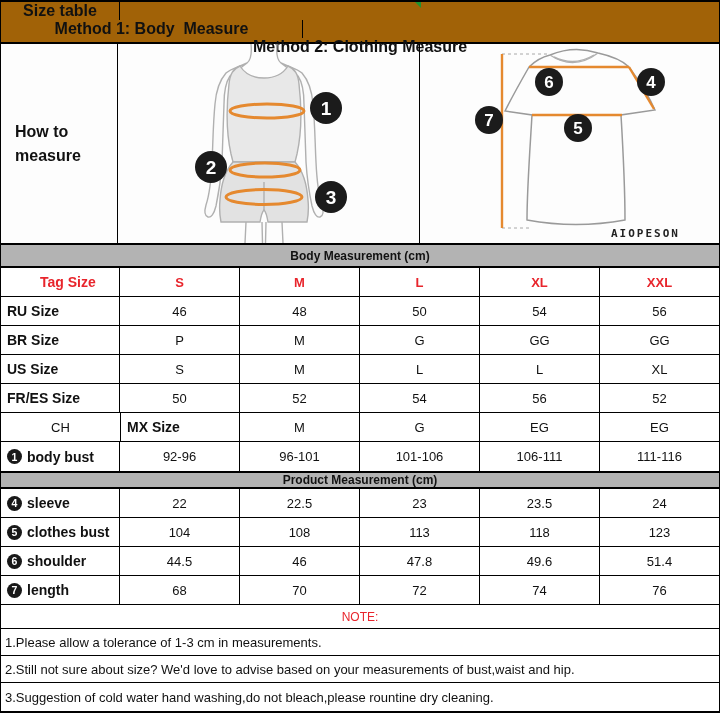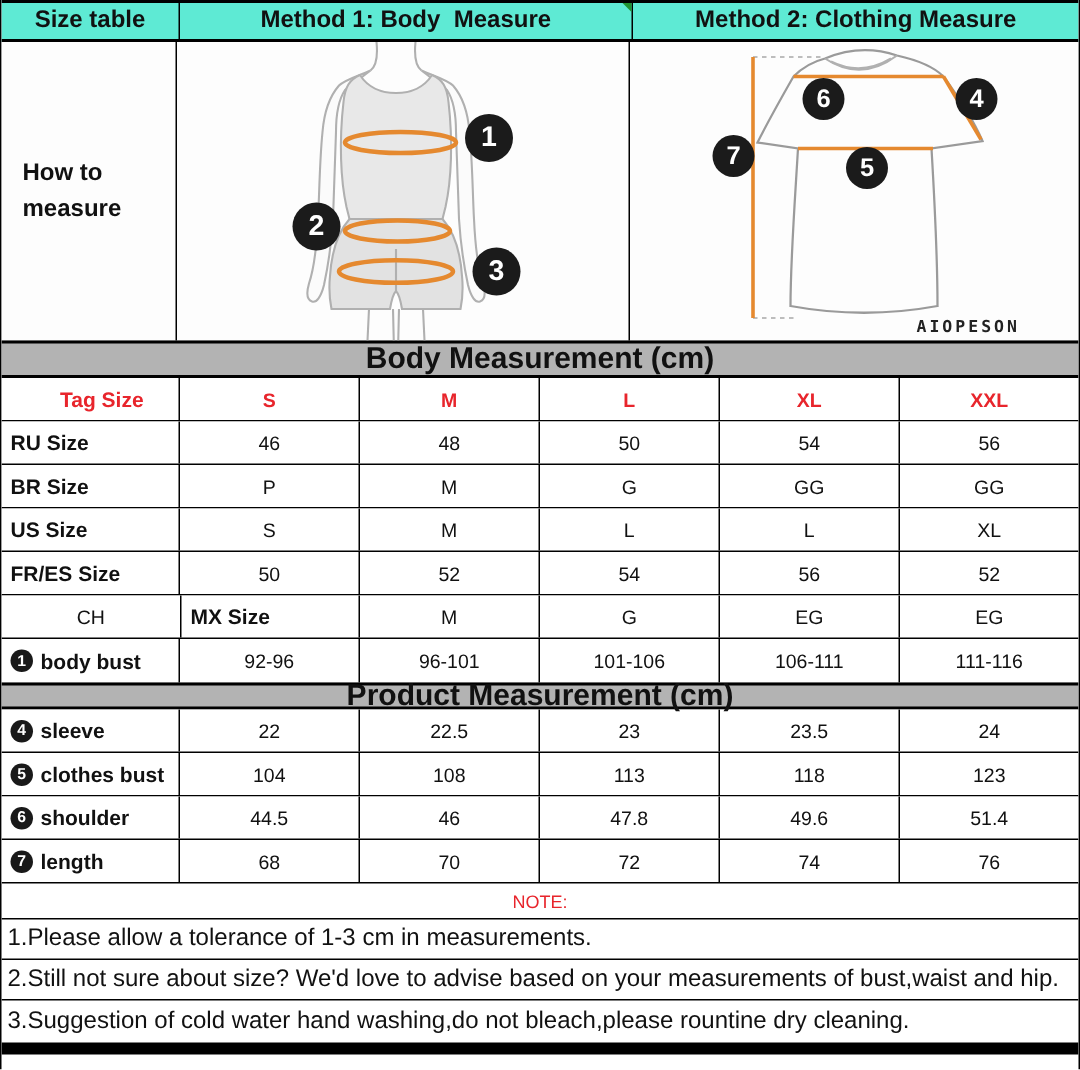--- a/index.html
+++ b/index.html
@@ -2,43 +2,43 @@
 <html><head>
 <meta charset="utf-8">
 <style>
   * { margin:0; padding:0; box-sizing:border-box; }
   html,body { background:#ffffff; }
   body { width:720px; font-family:"Liberation Sans","DejaVu Sans",sans-serif; color:#111; }
   .sheet { position:relative; width:720px; height:713px; background:#fff;
            border-left:1px solid #000; border-right:1px solid #000; overflow:hidden; }
 
   
-  .top-header { display:flex; height:28px; background:#5eead4;
-                border-top:2px solid #000; border-bottom:2px solid #000; }
+  .top-header { display:flex; height:44px; background:#a16207;
+                border-top:2px solid #000; border-bottom:2px solid #000;flex-direction:column; }
   .top-header .hcell { display:flex; align-items:center; justify-content:center;
                        font-weight:bold; font-size:16px; border-right:1px solid #000; }
   .top-header .hcell span { white-space:pre; }
   .hcell.c1 { width:119px; }
   .hcell.c2 { width:302px; }
   .hcell.c3 { flex:1; border-right:none; }
   .green-corner { position:absolute; left:414px; top:2px; width:0; height:0;
                   border-top:6px solid #1f9331; border-left:6px solid transparent; }
 
   
   .illu-row { display:flex; height:199px; background:#fdfdfd; }
   .illu-label { width:119px; border-right:1px solid #000; display:flex; align-items:center;
                 justify-content:center; text-align:left; font-weight:bold; font-size:16px;
                 padding:0 14px; line-height:1.5; }
   .illu-body { width:302px; border-right:1px solid #000; }
   .illu-shirt { flex:1; }
 
   
   .band { background:#b3b3b3; border-top:2px solid #000; border-bottom:2px solid #000;
           display:flex; align-items:center; justify-content:center;
-          font-weight:bold; font-size:20px; }
+          font-weight:bold; font-size:12px; }
   .band.body-band { height:25px; }
   .band.product-band { height:18px; }
 
   
   .trow { display:flex; height:29px; border-bottom:1px solid #000; font-size:13px; background:#fff; }
   .trow.no-bb { border-bottom:none; }
   .trow .cell { flex:1; display:flex; align-items:center; justify-content:center;
                 border-right:1px solid #000; }
   .trow .cell:last-child { border-right:none; }
   .trow .label { flex:none; width:119px; justify-content:flex-start; padding-left:6px;
@@ -46,21 +46,21 @@
   .trow.tagrow .label { color:#e8252c;padding-left:39px; }
   .trow.tagrow .cell { color:#e8252c; font-weight:bold; }
   .nb { width:15px; height:15px; border-radius:50%; background:#191919; color:#fff;
         font-size:10.5px; font-weight:bold; display:inline-flex; align-items:center;
         justify-content:center; margin-right:5px; flex:none; }
 
   
   .note-title { height:24px; display:flex; align-items:center; justify-content:center;
                 color:#e8252c; font-size:12px; border-bottom:1px solid #000; }
   .note-row { height:27px; display:flex; align-items:center; padding-left:4px;
-              font-size:16px; border-bottom:1px solid #000; }
+              font-size:13px; border-bottom:1px solid #000; }
   .note-row.last { height:28px; border-bottom:none; }
   .bottom-bar { height:8px; background:#000; }
 
   svg .outline { fill:none; stroke:#b0b0b0; stroke-width:1.4; }
   svg .garment { fill:#e8e8e8; stroke:#b0b0b0; stroke-width:1.4; }
   svg .garment2 { fill:#e2e2e2; stroke:#b0b0b0; stroke-width:1.4; }
   svg .skin { fill:#fbfbfb; stroke:#b0b0b0; stroke-width:1.4; }
   svg .measure { fill:none; stroke:#e5892f; stroke-width:3; }
   svg .measure-thin { fill:none; stroke:#e5892f; stroke-width:2.4; }
   svg .dash { fill:none; stroke:#a8a8a8; stroke-width:1; stroke-dasharray:3 3; }

